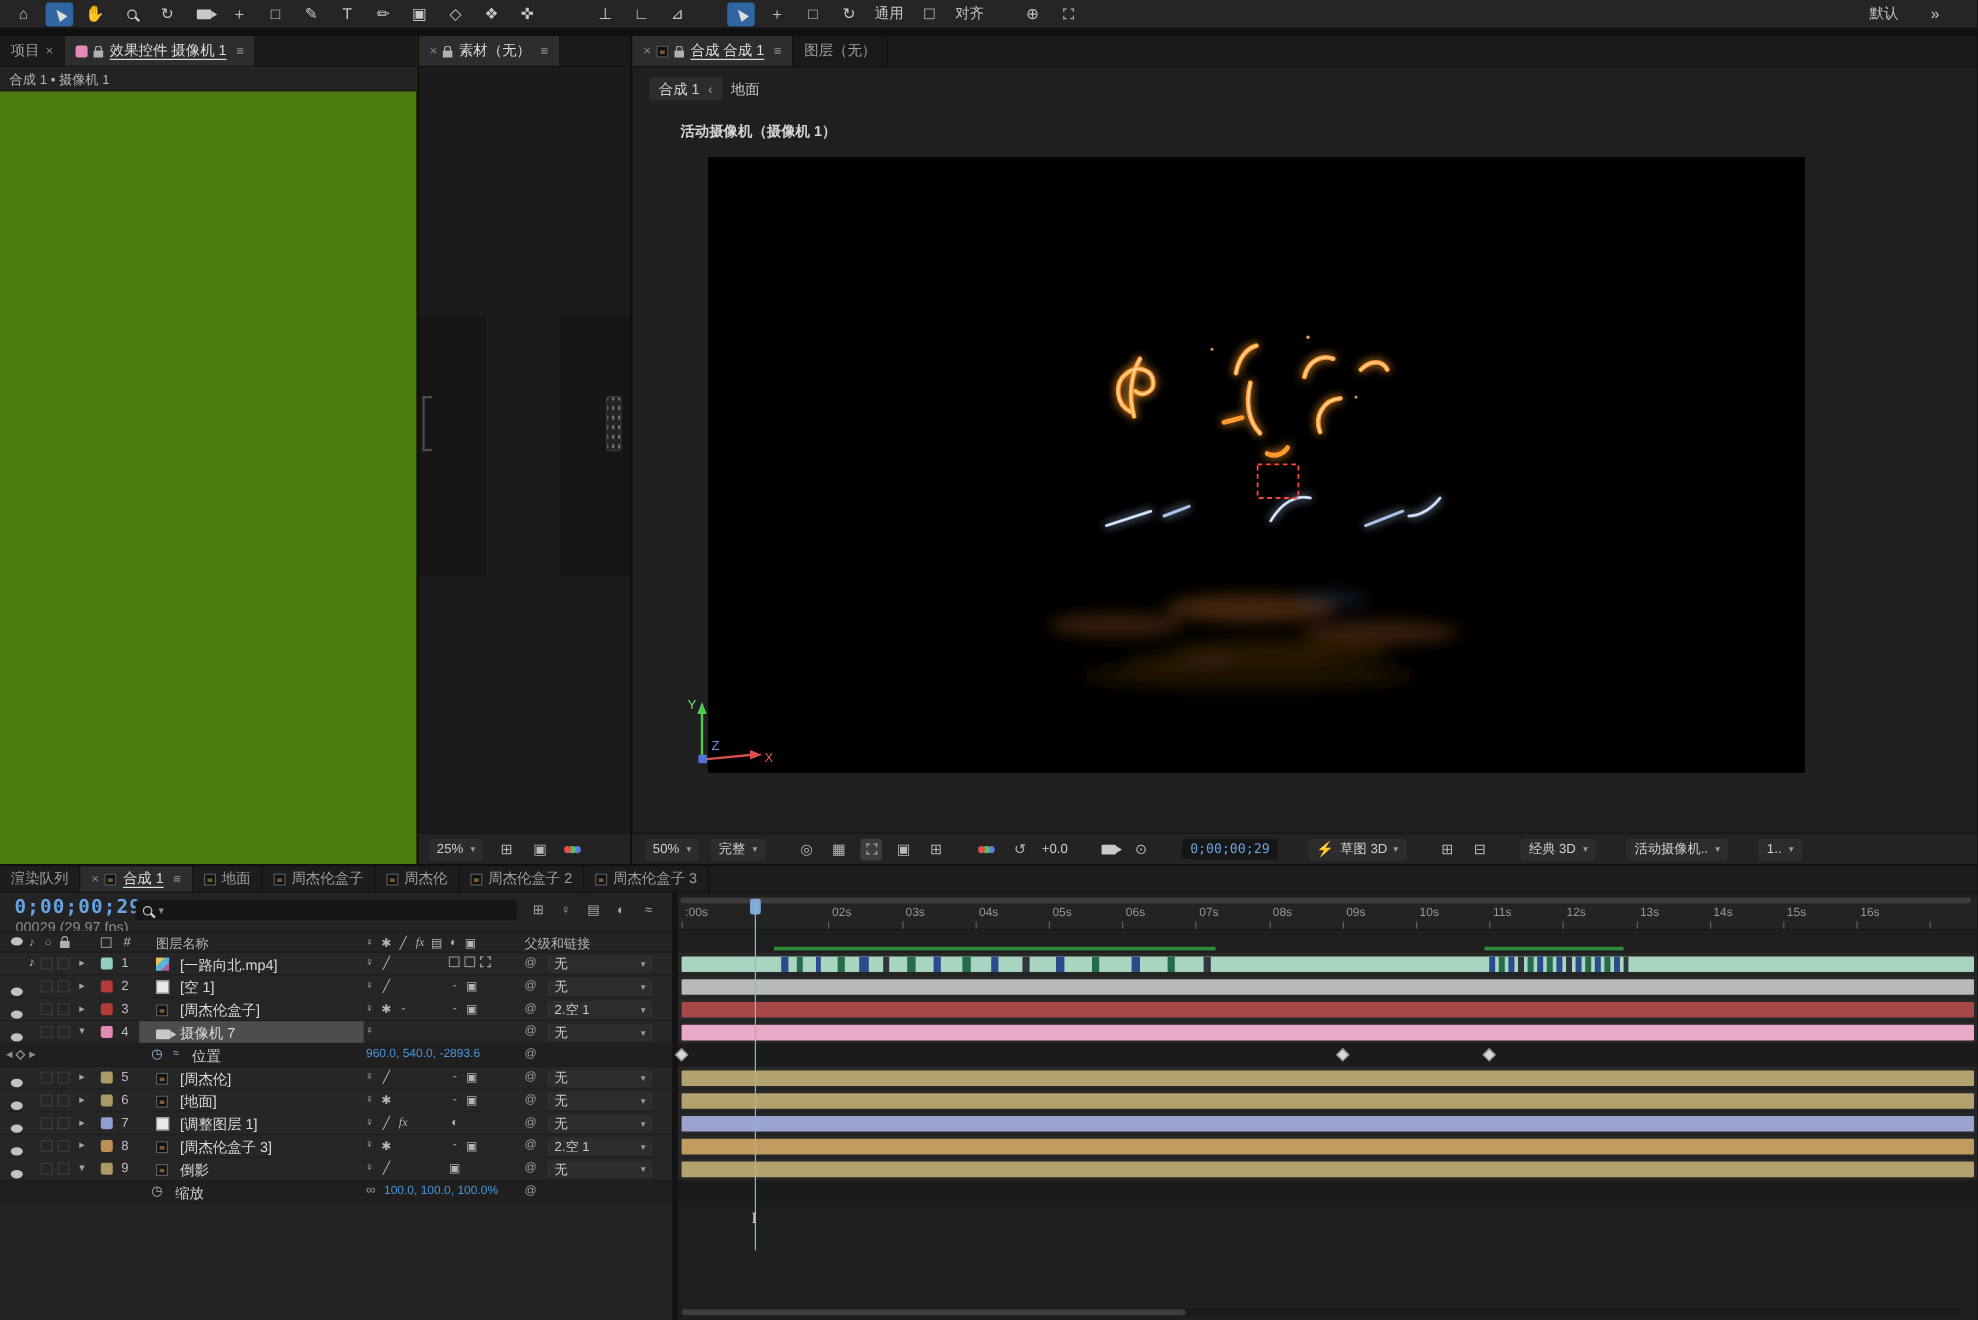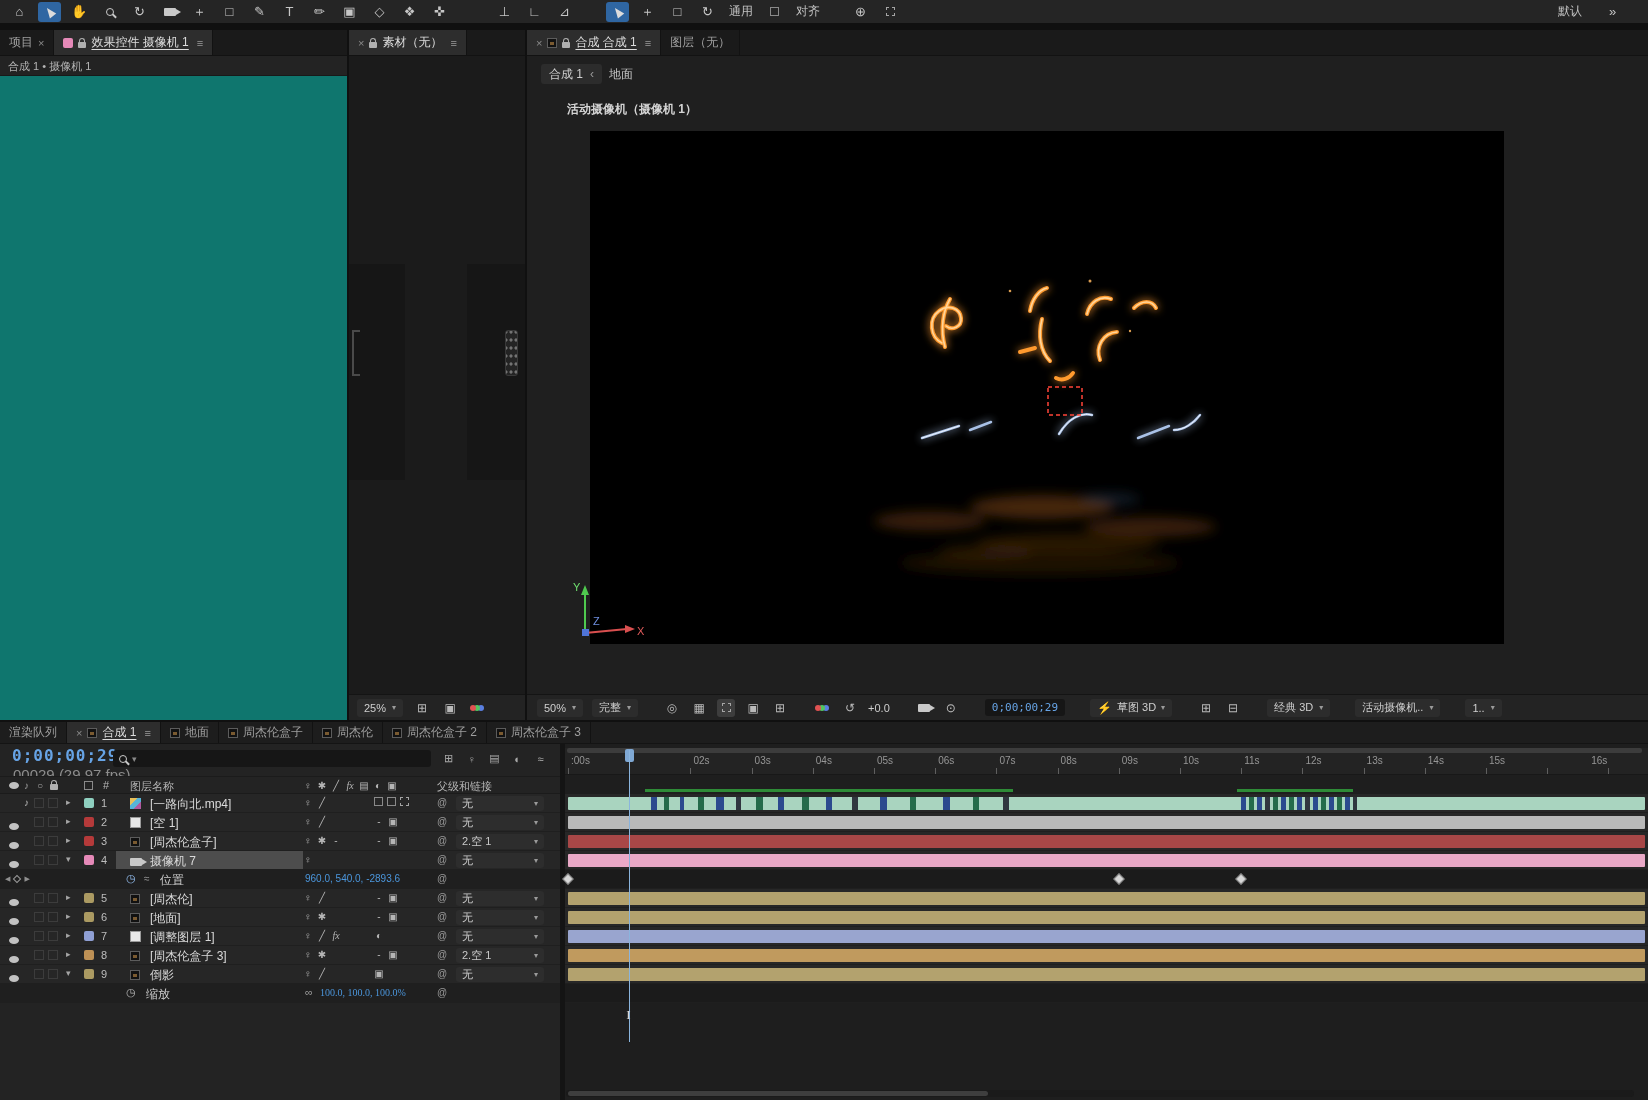--- a/index.html
+++ b/index.html
@@ -38,21 +38,21 @@
   .csi.eye{width:10px;height:7px;background:#c2c2c2;border-radius:50%;}
   .csi.lock{width:8px;height:6px;background:#b0b0b0;border-radius:1px;position:relative;margin-top:4px;}
   .csi.lock::before{content:"";position:absolute;left:1px;top:-4px;width:4px;height:4px;border:1px solid #b0b0b0;border-bottom:none;border-radius:3px 3px 0 0;}
   .csi.solid{width:11px;height:11px;background:#e8e8e8;border:1px solid #9a9a9a;}
   .csi.vid{width:11px;height:11px;background:linear-gradient(135deg,#e7c05a 0 33%,#58b4d8 33% 66%,#b05aa0 66%);}
   .csi.comp{width:10px;height:10px;background:#111;border:1px solid #5c5c5c;position:relative;}
   .csi.comp::after{content:"";position:absolute;left:2px;top:3px;width:4px;height:3px;background:#7a5a30;}
   .sw-pink{width:10px;height:10px;border-radius:2px;background:#e589b8;}
 
   
-  #left-panel{left:0;top:30px;width:347px;height:690px;background:#0f766e;}
+  #left-panel{left:0;top:30px;width:347px;height:690px;background:#4d7c0f;}
   #left-panel .ctx{position:absolute;top:26px;left:0;right:0;height:20px;background:#232323;padding:3px 8px;font-size:11px;color:#b5b5b5;border-bottom:1px solid #191919;}
 
   
   #mid-panel{left:349px;top:30px;width:176px;height:690px;background:#1b1b1b;}
   .strip{position:absolute;top:234px;height:216px;background:#161616;}
   .strip.s-left{left:0;width:56px;}
   .strip.s-right{left:118px;width:58px;}
   .bracket{position:absolute;left:3px;top:300px;width:8px;height:46px;border-left:2px solid #4a4a4a;border-top:2px solid #4a4a4a;border-bottom:2px solid #4a4a4a;}
   .dots-handle{position:absolute;left:156px;top:300px;width:13px;height:46px;background:#242424;border:1px solid #383838;border-radius:3px;background-image:radial-gradient(#7a7a7a 1px,transparent 1.3px);background-size:5px 8px;background-position:2.5px 5px;}
   .panel-btm{position:absolute;left:0;right:0;bottom:0;height:26px;background:#232323;border-top:1px solid #141414;display:flex;align-items:center;gap:10px;padding:0 8px;}
@@ -75,21 +75,21 @@
   #axis-gizmo{position:absolute;left:20px;top:525px;}
   .vtb{position:absolute;left:0;right:0;bottom:0;height:26px;background:#232323;border-top:1px solid #141414;display:flex;align-items:center;gap:9px;padding:0 10px;}
   .tcbox{background:#161616;color:#67a4e6;font-family:"DejaVu Sans Mono",monospace;font-size:11px;padding:2px 7px;border-radius:3px;}
   .vbtn{display:inline-flex;align-items:center;gap:5px;background:#2c2c2c;border-radius:3px;height:18px;padding:0 7px;font-size:11px;color:#cfcfcf;white-space:nowrap;}
 
   
   #tl-panel{left:0;top:722px;width:1648px;height:378px;background:#232323;}
   #tl-tabs{position:absolute;left:0;top:0;right:0;height:22px;background:#1d1d1d;display:flex;align-items:stretch;border-bottom:1px solid #141414;}
   #tl-tabs .tab{font-size:12px;}
   #tc-big{position:absolute;left:12px;top:24px;font-family:"DejaVu Sans Mono",monospace;font-size:16px;font-weight:bold;color:#67a4e6;letter-spacing:1px;}
-  #tc-frames{position:absolute;left:13px;top:44px;font-size:15px;color:#8d8d8d;}
+  #tc-frames{position:absolute;left:13px;top:44px;font-size:12px;color:#8d8d8d;}
   #tl-search{position:absolute;left:113px;top:28px;width:318px;height:17px;background:#161616;border-radius:3px;display:flex;align-items:center;gap:5px;padding:0 6px;}
   #tl-search .ph{font-size:9px;color:#8a8a8a;}
   #tl-icons{position:absolute;left:440px;top:28px;display:flex;gap:6px;}
   .th-icon{width:17px;height:17px;display:flex;align-items:center;justify-content:center;color:#a8a8a8;font-size:11px;}
   #tl-cols{position:absolute;left:0;top:54px;width:560px;height:18px;background:#232323;border-top:1px solid #1b1b1b;border-bottom:1px solid #1b1b1b;}
   #tl-cols .chi{position:absolute;top:3px;color:#a0a0a0;font-size:10px;}
   #tl-cols .cht{position:absolute;top:2px;font-size:11px;color:#b5b5b5;}
   #col-sw{position:absolute;left:303px;top:3px;display:flex;gap:4px;}
 
   #rows-left{position:absolute;left:0;top:72px;width:560px;height:209px;}
@@ -684,21 +684,21 @@
           <span class="plink">@</span>
           <span class="pdrop">
             <span class="pdt">无</span>
             <span class="ddc">▾</span>
           </span>
         </span>
         <span class="lrow prop" style="top: 190px; display: block;">
           <span class="psw">◷</span>
           <span class="plabel" style="left: 146px;">缩放</span>
           <span class="pchain">∞</span>
-          <span class="pvalue" style="left: 320px; font-family: Liberation Serif, serif;">100.0, 100.0, 100.0%</span>
+          <span class="pvalue" style="left: 320px;">100.0, 100.0, 100.0%</span>
           <span class="plink">@</span>
         </span>
       </div>
     <div id="tl-divider"></div>
 
     <div id="graph-area">
       <div id="ruler">
           <div id="workarea"></div>
           <span class="tick" style="left: 3px;"></span>
           <span class="tick" style="left: 64.2px;"></span>
@@ -726,21 +726,21 @@
           <span class="rlab" style="left: 373.2px;">06s</span>
           <span class="rlab" style="left: 434.4px;">07s</span>
           <span class="rlab" style="left: 495.6px;">08s</span>
           <span class="rlab" style="left: 556.8px;">09s</span>
           <span class="rlab" style="left: 618px;">10s</span>
           <span class="rlab" style="left: 679.2px;">11s</span>
           <span class="rlab" style="left: 740.4px;">12s</span>
           <span class="rlab" style="left: 801.6px;">13s</span>
           <span class="rlab" style="left: 862.8px;">14s</span>
           <span class="rlab" style="left: 924px;">15s</span>
-          <span class="rlab" style="left: 985.2px; margin-left: 41px;">16s</span>
+          <span class="rlab" style="left: 985.2px;">16s</span>
         </div>
       <div id="rows-graph">
           <span class="grow" style="top: 0px; display: block;">
             <span class="bar" style="background: rgb(169, 212, 191);">
               <span class="oseg" style="left: 83px; width: 6px; background: rgb(43, 74, 142);"></span>
               <span class="oseg" style="left: 96px; width: 5px; background: rgb(36, 107, 74);"></span>
               <span class="oseg" style="left: 112px; width: 4px; background: rgb(43, 74, 142);"></span>
               <span class="oseg" style="left: 130px; width: 6px; background: rgb(36, 107, 74);"></span>
               <span class="oseg" style="left: 148px; width: 8px; background: rgb(43, 74, 142);"></span>
               <span class="oseg" style="left: 168px; width: 5px; background: rgb(48, 54, 63);"></span>

